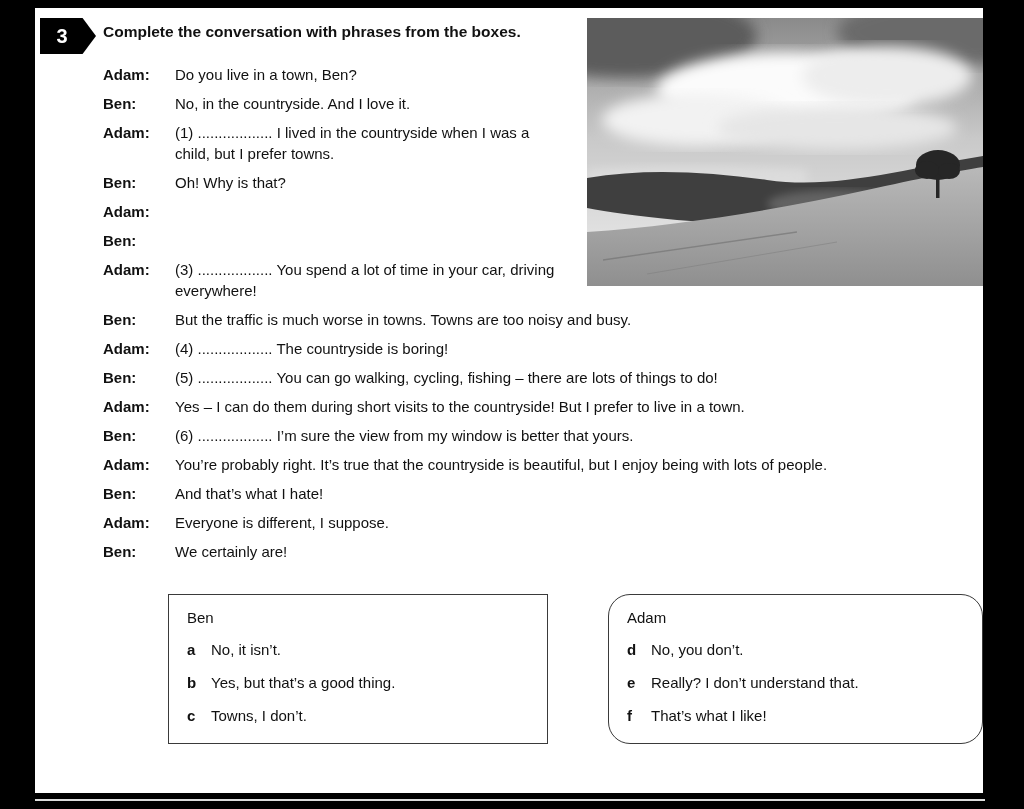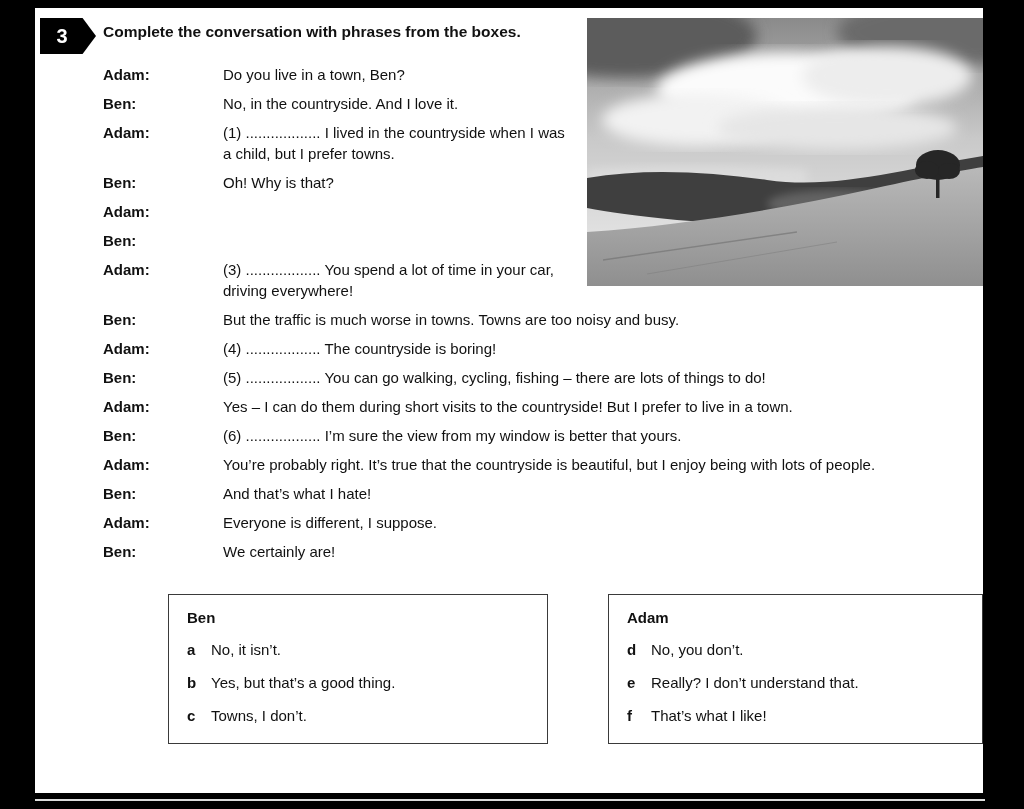--- a/index.html
+++ b/index.html
@@ -29,33 +29,33 @@
   }
   .photo{
     float:right;width:396px;height:268px;margin:0 0 10px 22px;
     background:#777;
   }
   .photo svg{display:block;width:100%;height:100%;}
   h1.instruction{
     font-size:15.5px;font-weight:bold;margin:4px 0 22px 0;line-height:20px;
   }
   .dialogue{font-size:15px;}
-  .row{display:flex;margin-bottom:8px;line-height:21px;gap:48px;}
+  .row{display:flex;margin-bottom:8px;line-height:21px;}
   .spk{flex:0 0 72px;font-weight:bold;}
   .txt{flex:1;}
   .boxes{
     display:flex;gap:60px;margin:32px 0 0 65px;clear:both;
   }
   .phrase-box{
     border:1.5px solid #3a3a3a;background:#fff;box-sizing:border-box;
     padding:14px 18px 16px 18px;
   }
   .phrase-box.ben{width:385px;}
-  .phrase-box.adam{width:380px;}
-  .box-title{font-weight:bold;font-size:15px;margin-bottom:14px;}
+  .phrase-box.adam{width:380px;border-radius:22px;}
+  .box-title{font-weight:normal;font-size:15px;margin-bottom:14px;}
   .opt{display:flex;margin-bottom:14px;font-size:15px;line-height:19px;}
   .opt:last-child{margin-bottom:2px;}
   .opt .letter{flex:0 0 24px;font-weight:bold;}
 </style>
 </head>
 <body>
 
 <div class="page">
 
   <div class="ex-tab">

